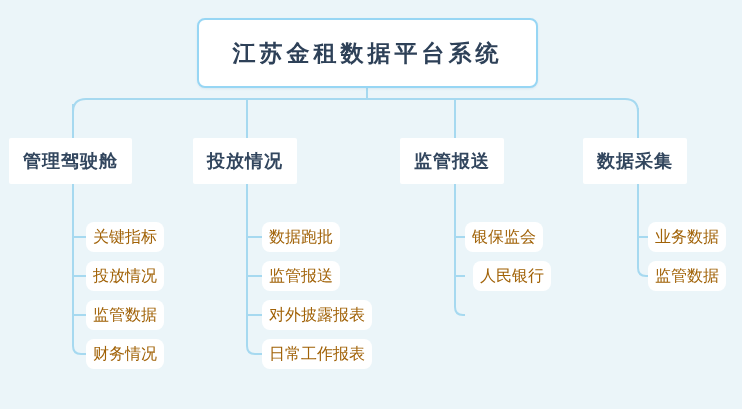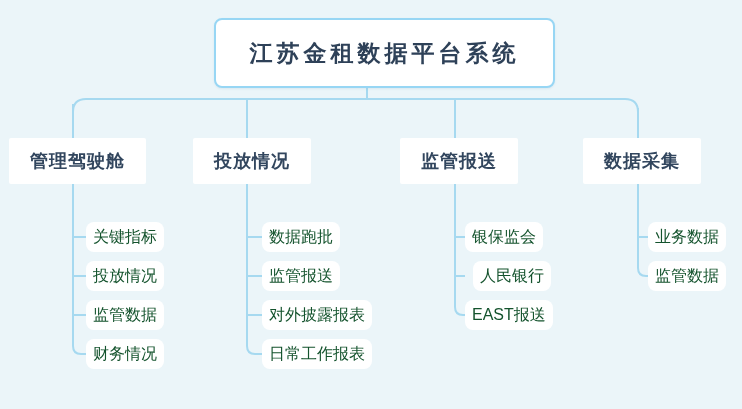--- a/index.html
+++ b/index.html
@@ -35,39 +35,38 @@
     top: 18px;
     width: 341px;
     height: 70px;
     border: 2px solid #97d6f4;
     border-radius: 8px;
     font-size: 23px;
     font-weight: bold;
     letter-spacing: 4px;
     color: #2e4158;
     box-shadow: 0 1px 2px rgba(120,170,200,0.15);
-    margin-left: 17px;
   }
   .branch {
     top: 138px;
     height: 46px;
-    padding: 0 21px;
+    padding: 0 14px;
     border-radius: 2px;
     font-size: 18px;
     font-weight: bold;
     letter-spacing: 1px;
     color: #32465e;
   }
   .leaf {
     height: 30px;
     padding: 0 7px;
     border-radius: 8px;
     font-size: 16px;
     font-weight: normal;
-    color: #14532d;
+    color: #a16207;
   }
 </style>
 </head>
 <body>
 
 <div class="canvas">
 
   <svg width="742" height="409" viewBox="0 0 742 409" aria-hidden="true">
     <g stroke="#a6d9f0" stroke-width="2" fill="none">
 
@@ -106,18 +105,17 @@
   <div class="node leaf" style="left:86px;top:300px">监管数据</div>
   <div class="node leaf" style="left:262px;top:222px">数据跑批</div>
 
   <div class="node leaf" style="left:86px;top:339px">财务情况</div>
   <div class="node leaf" style="left:262px;top:261px">监管报送</div>
   <div class="node leaf" style="left:262px;top:300px">对外披露报表</div>
   <div class="node leaf" style="left:465px;top:222px">银保监会</div>
 
   <div class="node leaf" style="left:262px;top:339px">日常工作报表</div>
   <div class="node leaf" style="left:473px;top:261px">人民银行</div>
-  <div class="node leaf" style="left:465px;top:300px">EAST报送</div>
 
   <div class="node leaf" style="left:648px;top:222px">业务数据</div>
   <div class="node leaf" style="left:648px;top:261px">监管数据</div>
 
 </div>
 
 </body></html>

